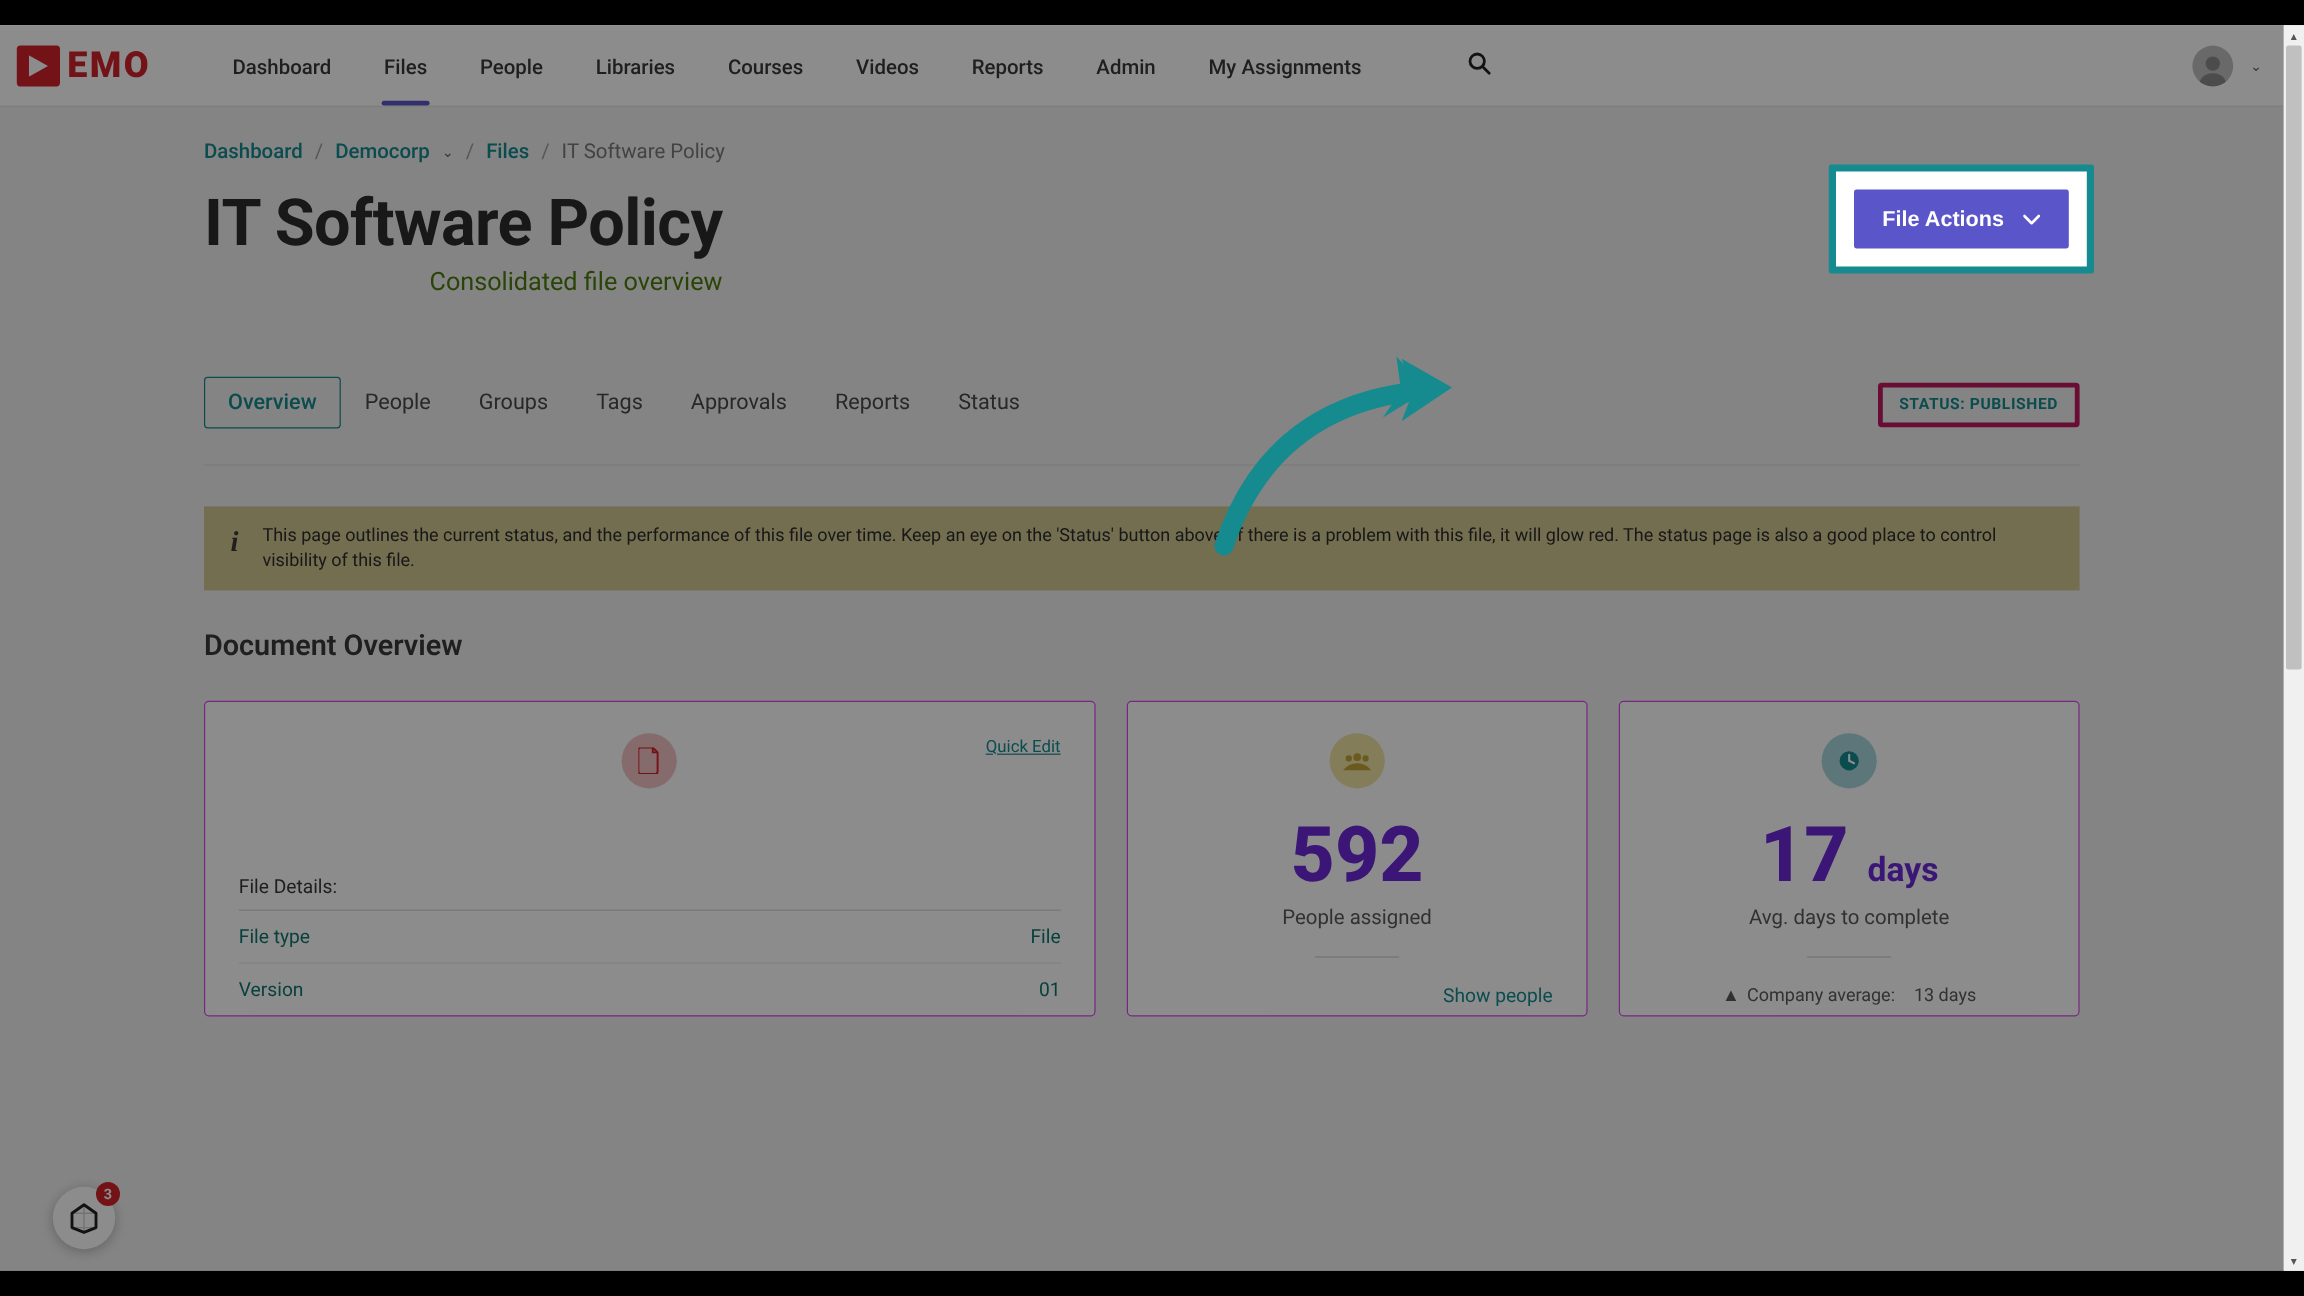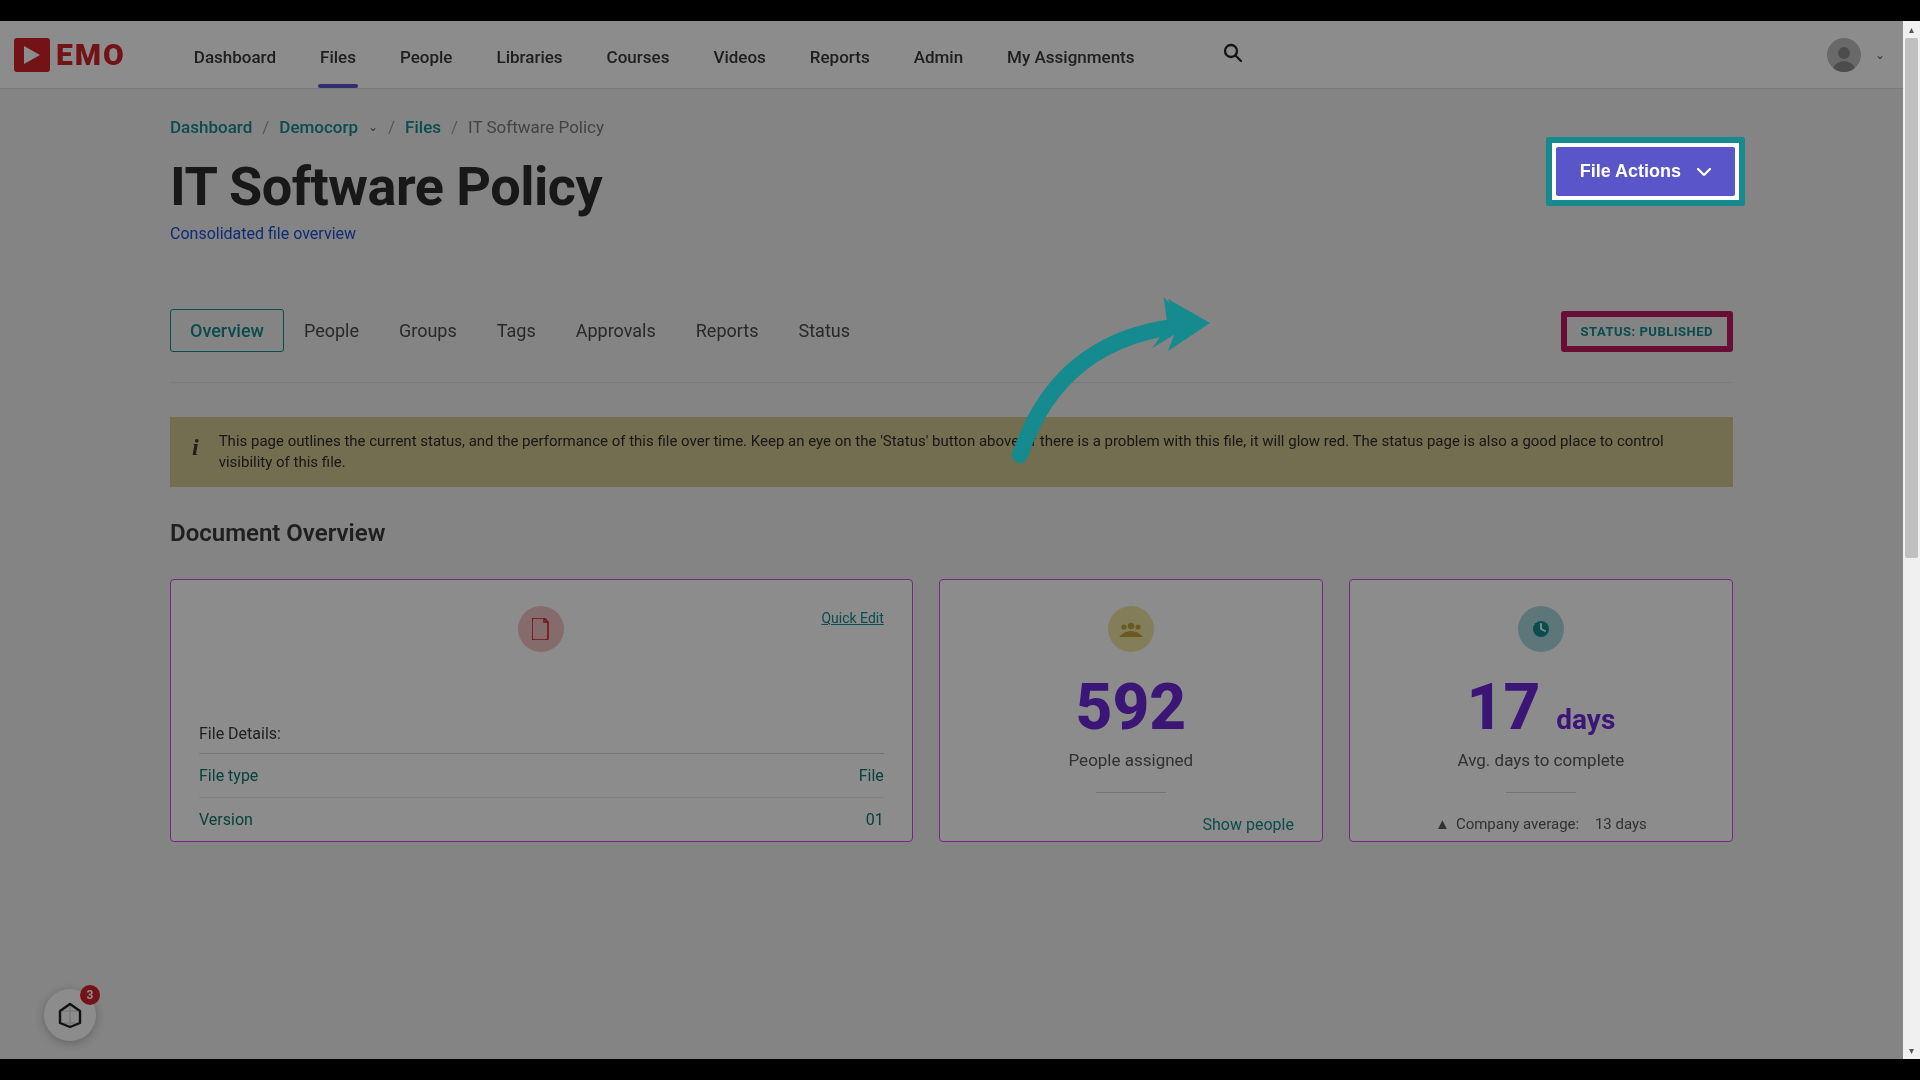--- a/index.html
+++ b/index.html
@@ -30,36 +30,36 @@
 
   
   .page { padding: 28px 170px 0 170px; }
   .breadcrumb { display:flex; align-items:center; gap:10px; font-size:17px; color:#6b6b6b; flex-wrap: wrap; }
   .breadcrumb a { color:#158a8f; font-weight:500; text-decoration:none; }
   .breadcrumb .sep { color:#9e9e9e; }
   .breadcrumb .current { color:#7a7a7a; }
 
   .page-head { display:flex; justify-content:space-between; align-items:flex-start; margin-top: 18px; position:relative; }
   .page-title { font-size:54px; font-weight:700; color:#2c2c2c; letter-spacing:-0.5px; }
-  .page-subtitle { font-size:16px; color:#1d4ed8; margin-top:6px; }
-
-  .file-actions-hl { position:absolute; right:-12px; top:-18px; padding:4px; border:6px solid #158a8f; background:#fff; border-radius:2px; z-index: 300; }
+  .page-subtitle { font-size:21px; color:#4d7c0f; margin-top:6px;text-align:right; }
+
+  .file-actions-hl { position:absolute; right:-12px; top:-18px; padding:15px; border:6px solid #158a8f; background:#fff; border-radius:2px; z-index: 300; }
   .file-actions-btn { background:#5a56c9; color:#fff; padding:14px 24px; font-size:18px; font-weight:700; border:none; display:flex; align-items:center; gap:16px; cursor:pointer; border-radius:2px; }
   .file-actions-btn svg { display:block; }
 
   
   .annotation-arrow { position:absolute; left: 830px; top: 140px; z-index: 250; }
 
   .tab-row { display:flex; align-items:center; margin-top: 66px; }
   .tabs { display:flex; gap:0; }
   .tab { font-size:18px; color:#4a4a4a; padding:10px 19px; border:1px solid transparent; cursor:pointer; }
   .tab.active { border:1px solid #158a8f; color:#158a8f; border-radius:3px; font-weight:500; }
 
   .status-badge-wrap { margin-left:auto; }
-  .status-badge { border:6px solid #be185d; color:#158a8f; padding:7px 14px; font-size:13px; font-weight:700; letter-spacing:0.5px; border-radius:3px; }
+  .status-badge { border:4px solid #be185d; color:#158a8f; padding:7px 14px; font-size:13px; font-weight:700; letter-spacing:0.5px; border-radius:3px; }
 
   .hr { height:1px; background:#e0e0e0; margin-top: 30px; }
 
   .info-banner { margin-top:34px; background:#d3c893; display:flex; padding:14px 22px; gap:20px; align-items:flex-start; }
   .info-icon { font-family: Georgia, serif; font-style: italic; font-size:24px; font-weight:700; color:#3a3a3a; line-height:1; margin-top:4px; }
   .info-text { font-size:15px; color:#2c2c2c; line-height:1.4; }
 
   .section-title { font-size:24px; font-weight:600; color:#3a3a3a; margin-top:32px; }
 
   .cards { display:flex; gap:26px; margin-top:32px; }

